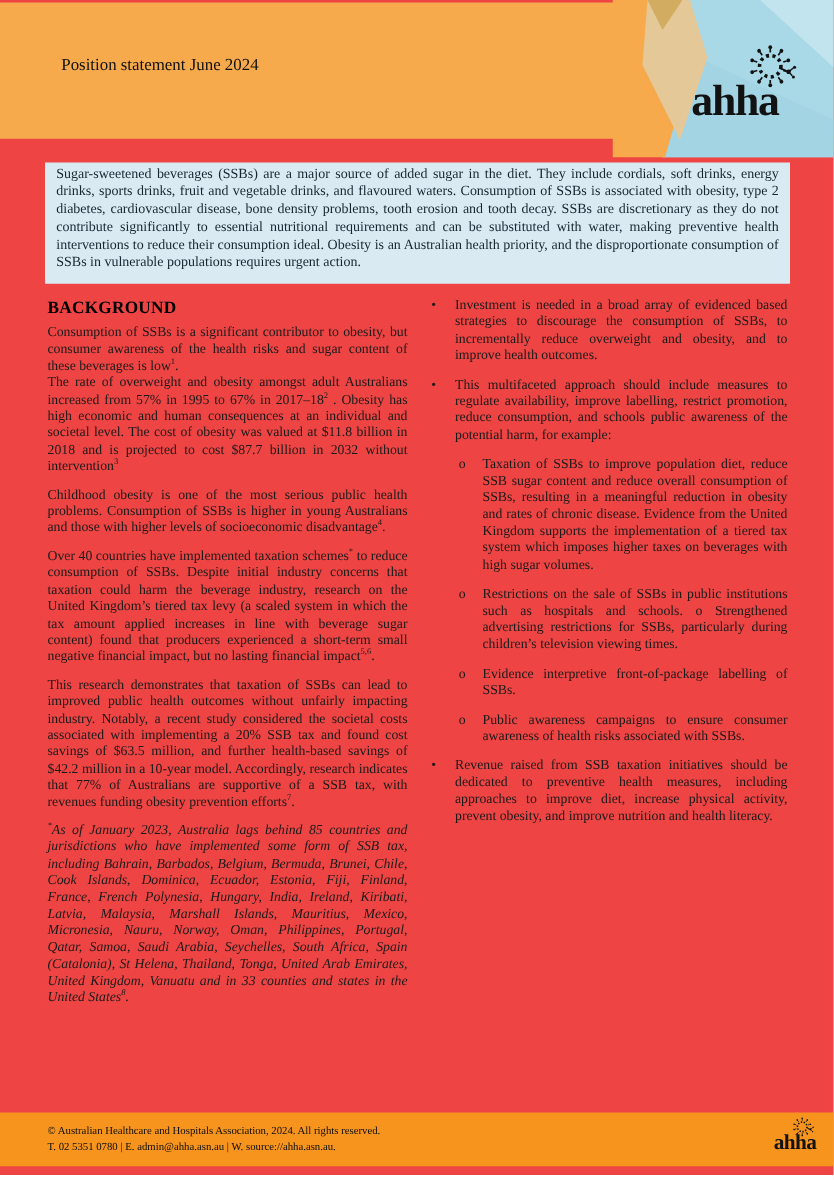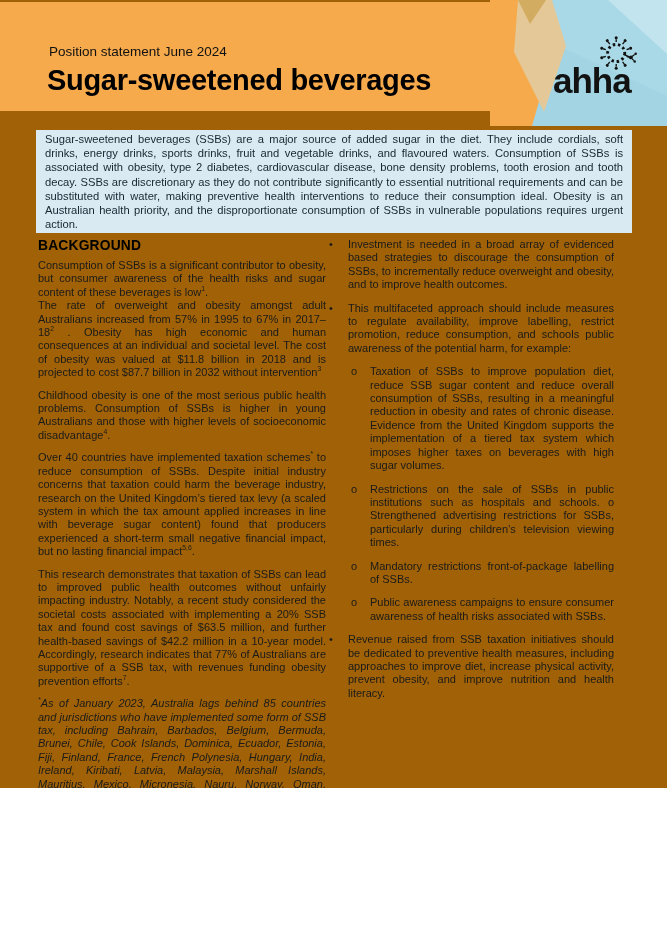--- a/index.html
+++ b/index.html
@@ -1,37 +1,37 @@
 <!DOCTYPE html>
 <html style="--header_orange: #F6AA4C; --footer_orange: #F7941E; --intro_bg: #D9EAF3; --mosaic_tan: #E5C897; --mosaic_dark_tan: #D2AC61; --mosaic_light_blue: #A9D8E6; --mosaic_mid_blue: #A2D4E4; --mosaic_lighter_blue: #C2E4EF; --text_dark: #1A1A1A;"><head>
 <meta charset="utf-8">
 <style>
   html,body{margin:0;padding:0;background:#ffffff;}
   body{width:667px;height:944px;font-family:"Liberation Sans",sans-serif;color:#1a1a1a;}
-  .page{position:relative;width:667px;height:788px;background:#a16207;overflow:hidden;}
+  .page{position:relative;width:667px;height:940px;background:#ef4444;overflow:hidden;font-family:Liberation Serif, serif;}
 
   
   .hdr{position:absolute;left:0;top:2px;width:667px;height:109px;background:var(--header_orange,#F6AA4C);}
   .mosaic{position:absolute;right:0;top:-2px;display:block;}
   .hdr-text{position:absolute;left:47px;top:42px;}
   .kicker{font-size:13.5px;padding-left:2px;color:#111;}
   .title{font-size:29px;font-weight:bold;margin:5px 0 0;color:#000;letter-spacing:-0.3px;}
   .logo{color:#121212;}
   .hdr-logo{position:absolute;right:24px;top:32px;text-align:left;}
   .hdr-logo .mol{display:block;margin:0 0 -9px 44px;}
   .logo-word{font-weight:bold;line-height:1;letter-spacing:-1px;}
   .hdr-logo .logo-word{font-size:35px;}
 
   
   .intro{position:absolute;left:36px;top:130px;width:596px;box-sizing:border-box;
          background:var(--intro_bg,#D9EAF3);padding:2px 9px;min-height:97px;}
   .intro p{margin:0;font-size:11.2px;line-height:14.2px;text-align:justify;color:#17262f;}
 
   
-  .cols{position:absolute;left:38px;top:238px;width:592px;display:flex;}
+  .cols{position:absolute;left:38px;top:238px;width:592px;display:flex;gap:16px;}
   .col{width:288px;}
   .col h2{font-size:13.8px;font-weight:800;margin:0 0 6px;color:#000;letter-spacing:0.2px;}
   .para{font-size:11px;line-height:13.4px;text-align:justify;margin:0 0 9px;}
   .para.tight{margin-bottom:0;}
   .para.italic{font-style:italic;}
   sup{font-size:0.62em;vertical-align:super;line-height:0;}
   .item{display:flex;margin:0 0 10px;font-size:11px;line-height:13.4px;}
   .item .marker{flex:none;width:19px;padding-left:3px;}
   .item.lvl2{margin-left:22px;}
   .item .txt{flex:1;text-align:justify;}
@@ -54,21 +54,20 @@
       <polygon points="30,0 177,0 177,126 40,126" style="fill:var(--mosaic_light_blue,#A9D8E6)"></polygon>
       <polygon points="118,0 177,0 177,54" style="fill:var(--mosaic_lighter_blue,#C2E4EF)"></polygon>
       <polygon points="64,44 177,96 177,126 40,126" style="fill:var(--mosaic_mid_blue,#A2D4E4)"></polygon>
       <polygon points="0,0 30,0 26,50 50,98 42,126 0,126" style="fill:var(--header_orange,#F6AA4C)"></polygon>
       <polygon points="28,0 62,0 76,46 54,112 24,52" style="fill:var(--mosaic_tan,#E5C897)"></polygon>
       <polygon points="28,0 56,0 40,24" style="fill:var(--mosaic_dark_tan,#D2AC61)"></polygon>
     </svg>
 
     <div class="hdr-text">
       <div class="kicker">Position statement June 2024</div>
-      <h1 class="title">Sugar-sweetened beverages</h1>
     </div>
 
     <div class="logo hdr-logo">
       <svg class="mol" width="46" height="38" viewBox="0 0 48 40" aria-hidden="true">
         <defs>
           <g id="molDef" stroke="#121212" fill="#121212">
             <circle cx="20" cy="20" r="9" fill="none" stroke-width="3" stroke-dasharray="2.6 2.9"></circle>
             <g id="spk">
               <line x1="20" y1="8.5" x2="20" y2="5.5" stroke-width="1.4"></line>
               <circle cx="20" cy="4" r="1.6" stroke="none"></circle>
@@ -125,36 +124,37 @@
           <div class="item lvl2">
             <span class="marker">o</span>
             <span class="txt">Taxation of SSBs to improve population diet, reduce SSB sugar content and reduce overall consumption of SSBs, resulting in a meaningful reduction in obesity and rates of chronic disease. Evidence from the United Kingdom supports the implementation of a tiered tax system which imposes higher taxes on beverages with high sugar volumes.</span>
           </div>
           <div class="item lvl2">
             <span class="marker">o</span>
             <span class="txt">Restrictions on the sale of SSBs in public institutions such as hospitals and schools. o Strengthened advertising restrictions for SSBs, particularly during children’s television viewing times.</span>
           </div>
           <div class="item lvl2">
             <span class="marker">o</span>
-            <span class="txt">Mandatory restrictions front-of-package labelling of SSBs.</span>
+            <span class="txt">Evidence interpretive front-of-package labelling of SSBs.</span>
           </div>
           <div class="item lvl2">
             <span class="marker">o</span>
             <span class="txt">Public awareness campaigns to ensure consumer awareness of health risks associated with SSBs.</span>
           </div>
           <div class="item lvl1">
             <span class="marker">•</span>
             <span class="txt">Revenue raised from SSB taxation initiatives should be dedicated to preventive health measures, including approaches to improve diet, increase physical activity, prevent obesity, and improve nutrition and health literacy.</span>
           </div>
         </div>
     </section>
   </main>
 
   <footer class="ftr">
     <div class="ftr-text">
+      <div>© Australian Healthcare and Hospitals Association, 2024. All rights reserved.</div>
       <div>
         <span>T. 02 5351 0780</span>
         <span>|</span>
         <a href="#">E. admin@ahha.asn.au</a>
         <span>|</span>
         <a href="#">W. source://ahha.asn.au.</a>
       </div>
     </div>
     <div class="logo ftr-logo">
       <svg class="mol" width="21" height="17" viewBox="0 0 48 40" aria-hidden="true">

